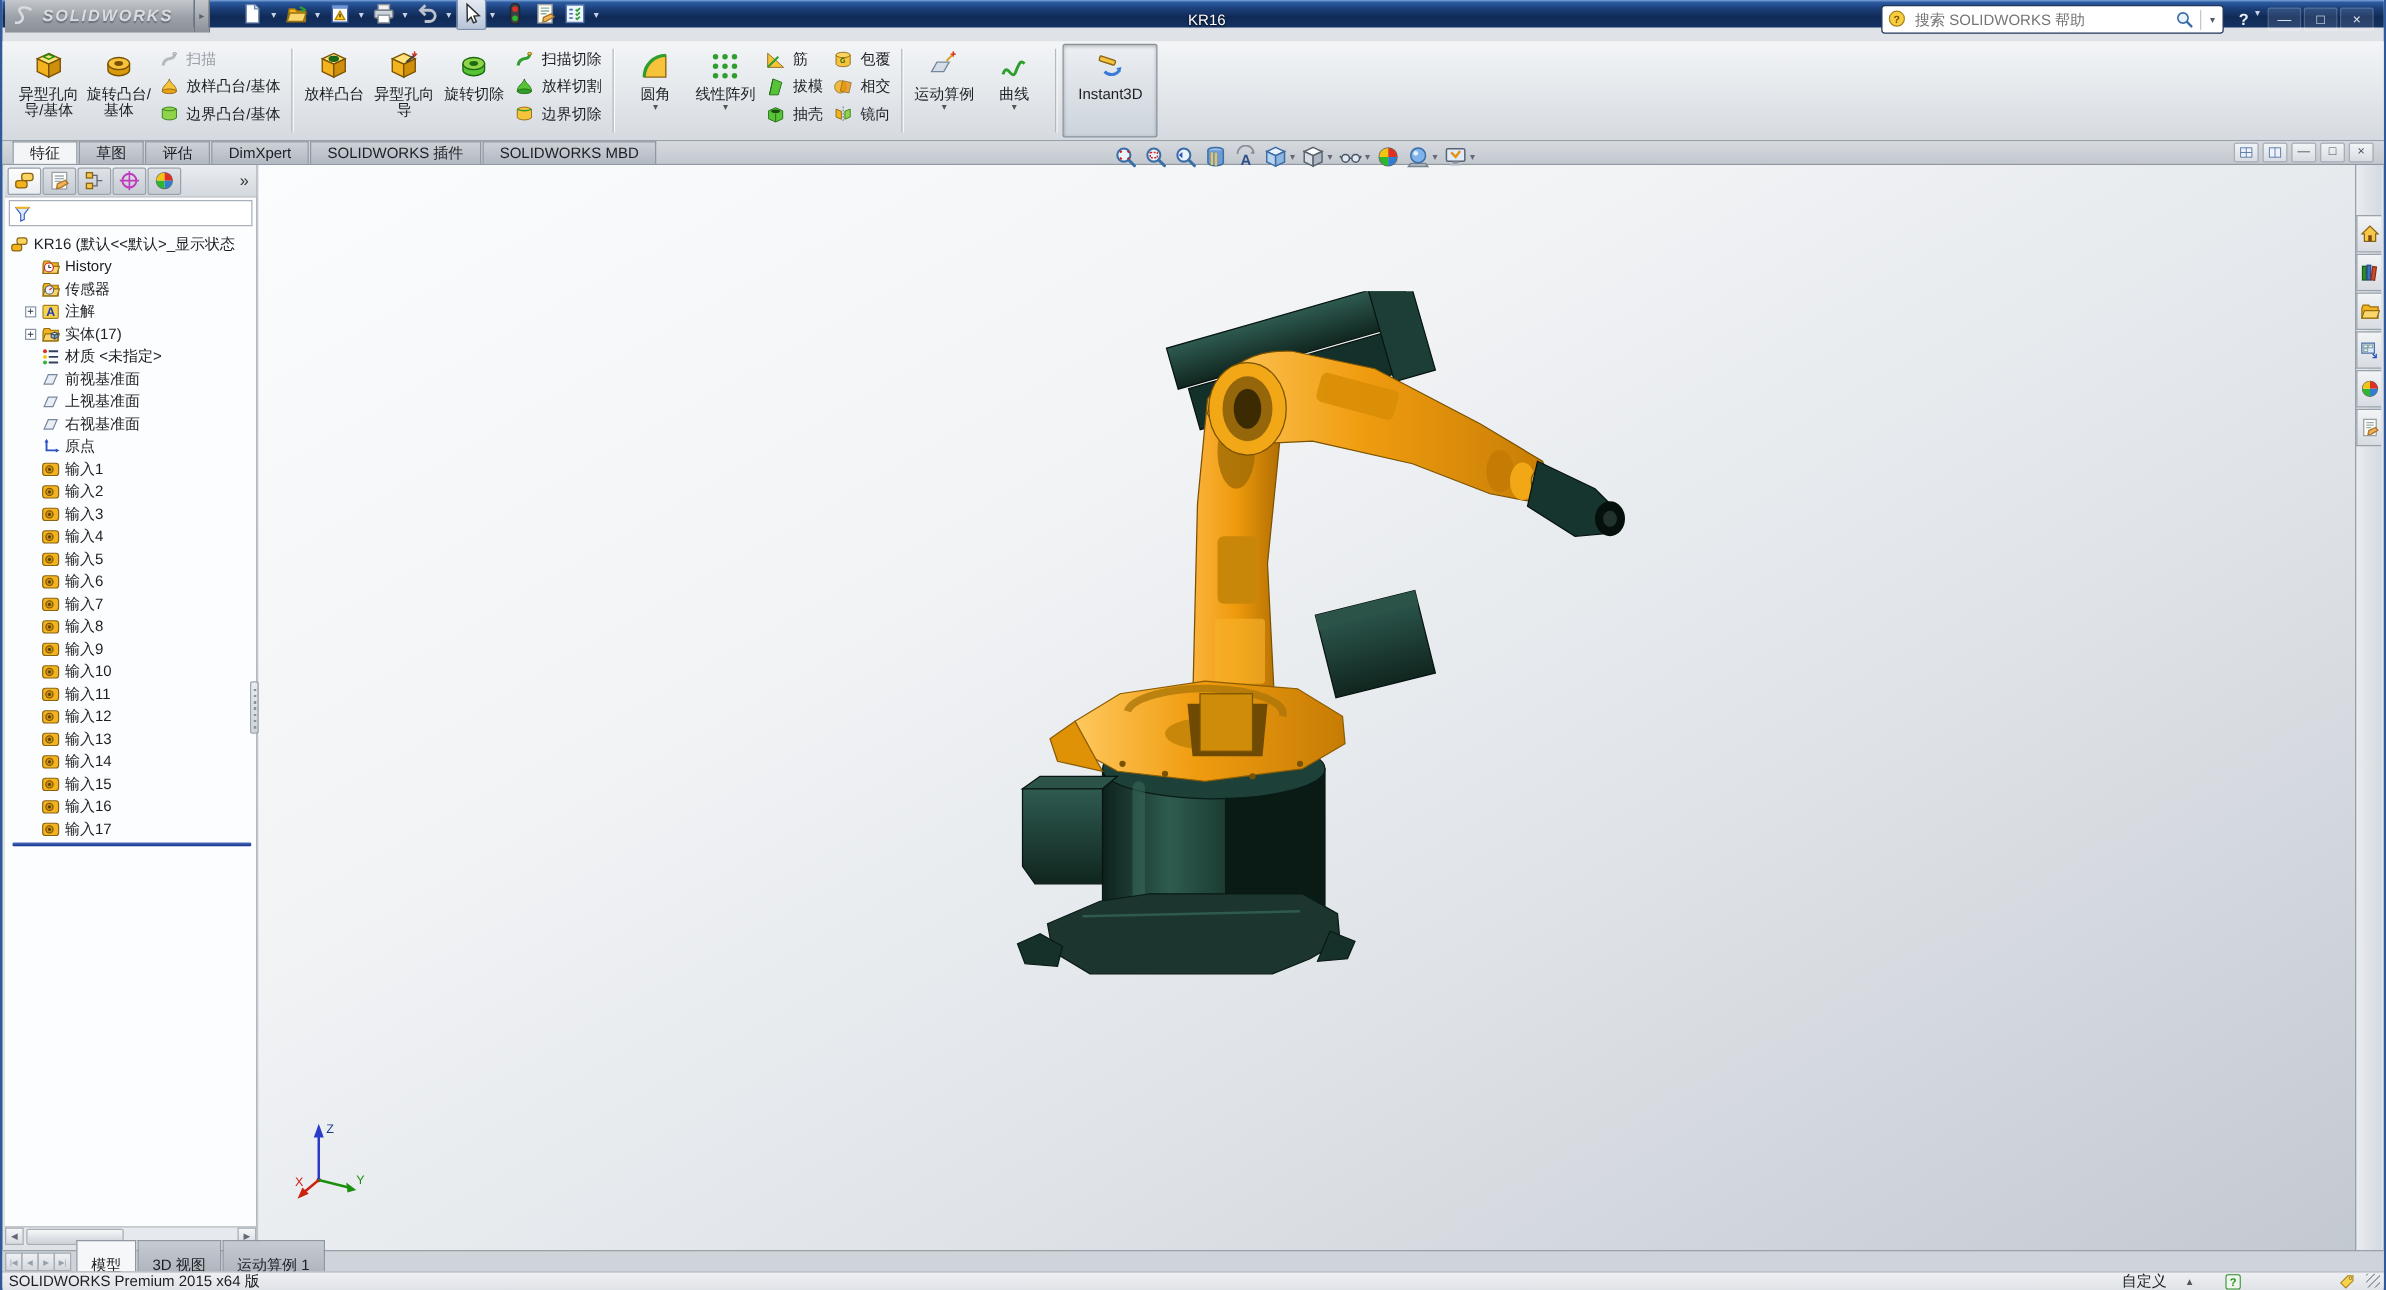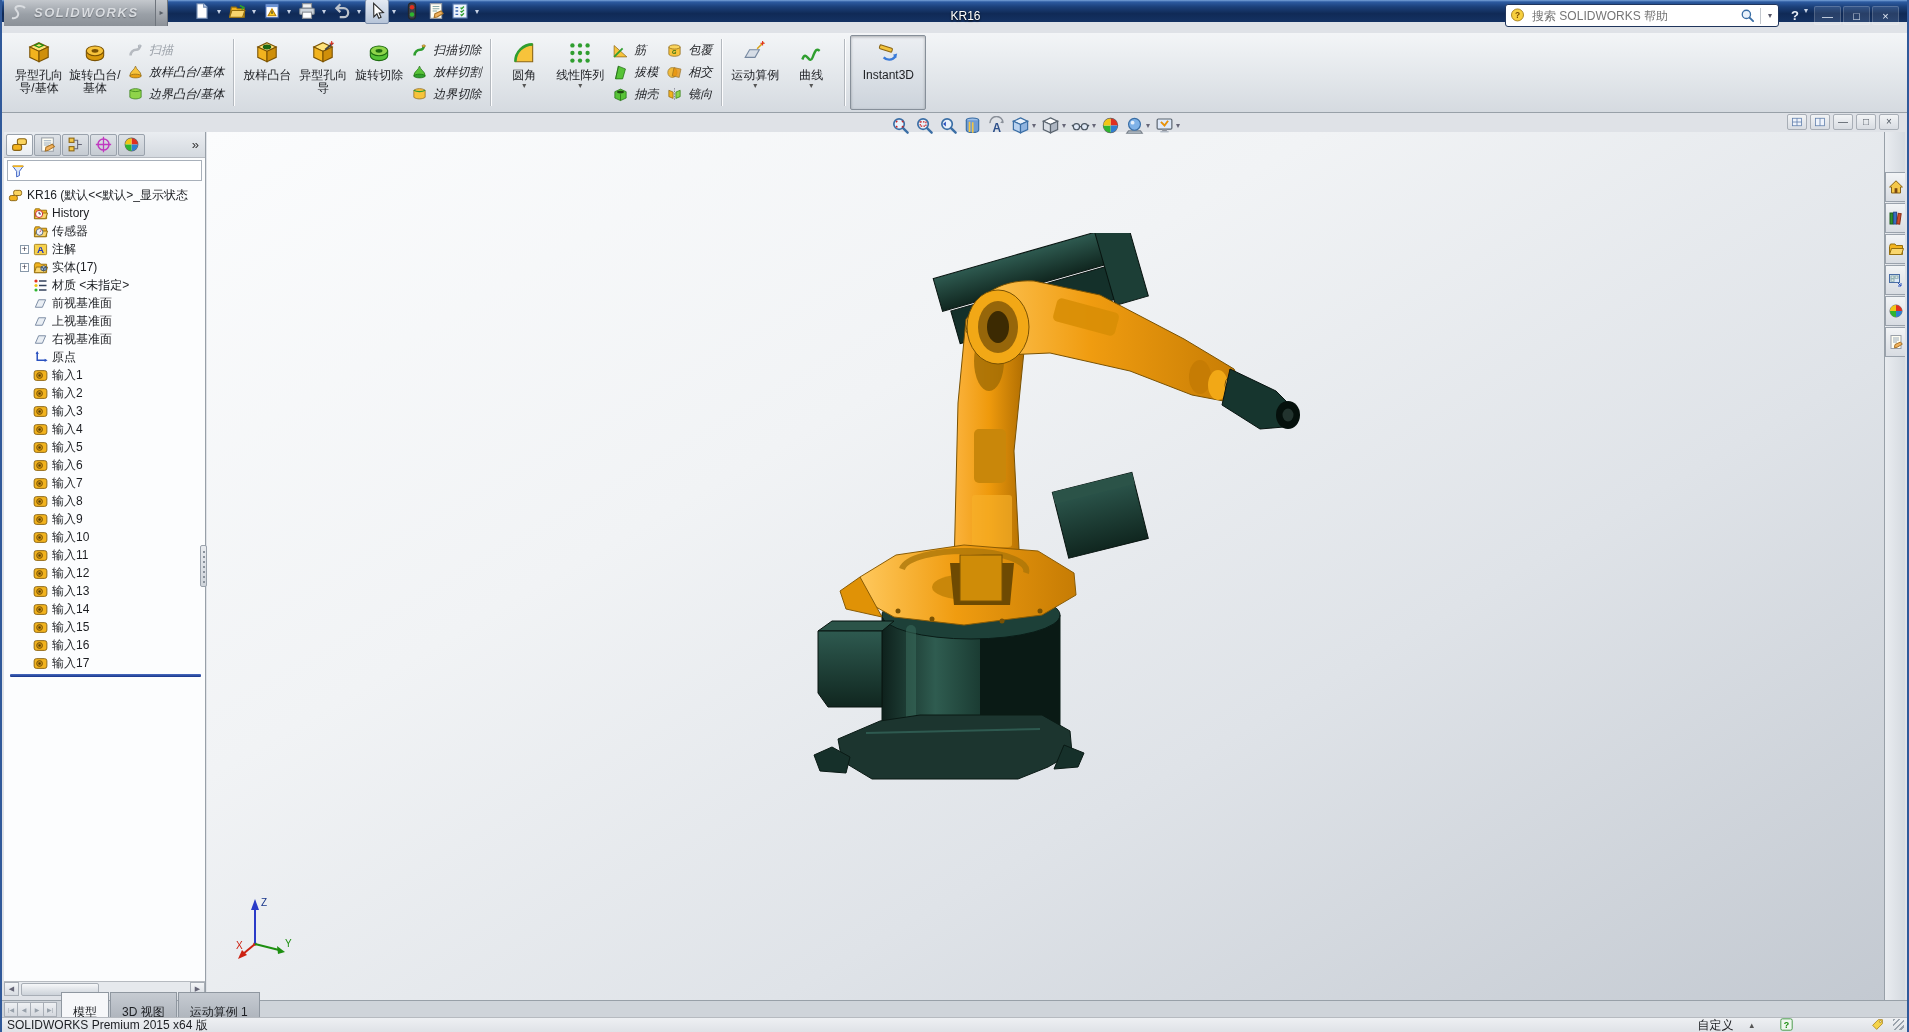--- a/index.html
+++ b/index.html
@@ -48,21 +48,21 @@
   .rgroup{display:flex;align-items:stretch;padding:0 3px;}
   .rsep{width:1px;background:#b4b9bf;margin:4px 2px;box-shadow:1px 0 0 #fdfdfe;}
   .rbig{width:56px;display:flex;flex-direction:column;align-items:center;padding:4px 1px 1px;
     border:1px solid transparent;border-radius:2px;}
   .rbig.wide{width:76px;}
   .rbig .ric{width:26px;height:26px;}
   .rbig .rlb{text-align:center;line-height:13px;margin-top:3px;word-break:break-all;}
   .rbig.active{background:linear-gradient(#eceff3,#ccd3db);border:1px solid #868f99;
     box-shadow:inset 0 1px 3px rgba(0,0,0,.28);}
   .rcol{display:flex;flex-direction:column;padding-top:4px;}
-  .rsmall{display:flex;align-items:center;gap:5px;height:22px;padding:0 4px;white-space:nowrap;font-style:italic;}
+  .rsmall{display:flex;gap:5px;height:22px;padding:0 4px;white-space:nowrap;}
   .rsmall .ric{width:17px;height:17px;flex:0 0 17px;}
   .rsmall.disabled .slb{color:#9aa0a8;}
   .caret{font-size:8px;color:#555;line-height:8px;}
 
   
   .tabband{position:absolute;left:0;top:113px;width:100%;height:19px;
     background:linear-gradient(#d6dadf,#c3c8cf);border-bottom:1px solid #8f97a0;
     display:flex;align-items:flex-end;padding-left:8px;}
   .ctab{height:18px;line-height:17px;padding:0 13px;margin-right:1px;
     background:linear-gradient(#cdd2d8,#b2b8c1);border:1px solid #8f97a0;border-bottom:none;}
@@ -128,21 +128,21 @@
   .bnav{display:flex;margin-right:5px;margin-bottom:0;}
   .bnavbtn{width:14px;height:15px;border:1px solid #a8aeb6;margin-right:-1px;
     background:linear-gradient(#eef0f3,#d4d8de);color:#97a0aa;font-size:6px;
     display:flex;align-items:center;justify-content:center;}
   .btab{height:16px;line-height:15px;padding:12px 11px;background:linear-gradient(#c6cbd2,#b0b6be);
     border:1px solid #8f97a0;border-bottom:none;margin-right:1px;}
   .btab.active{background:#f6f7f9;}
   .statusbar{position:absolute;left:0;top:1017px;width:100%;height:15px;
     background:linear-gradient(#eef0f3,#dfe2e7);border-top:1px solid #b6bac0;
     display:flex;align-items:center;padding:0 5px;line-height:14px;}
-  .sb-right{margin-left:auto;display:flex;align-items:flex-start;padding-right:18px;}
+  .sb-right{margin-left:auto;display:flex;align-items:flex-end;padding-right:18px;}
   .sb-ic{width:13px;height:13px;display:block;}
   .sb-caret{font-size:9px;color:#555;margin:0 26px 0 16px;}
   .sb-tag{margin-left:78px;}
   .sgrip{position:absolute;right:3px;bottom:2px;width:11px;height:11px;
     background:repeating-linear-gradient(135deg,#9aa2ac 0 1.5px,transparent 1.5px 4px);}
 </style>
 </head>
 <body>
 
 <div id="app">
@@ -515,20 +515,28 @@
               <rect x="4" y="6" width="12" height="3.6" rx="1" transform="rotate(18 10 8)" fill="#f2c33b" stroke="#8a6414"></rect>
               <path d="M8 16c3 3 8 3 11-1" fill="none" stroke="#3a7ad8" stroke-width="2.2"></path>
               <path d="M19.5 16.5l1-4-4 1z" fill="#3a7ad8"></path>
             </svg>
           </span>
           <div class="rlb">Instant3D</div>
         </div>
       </div>
     </div>
 
+  <div class="tabband" id="cmdTabs">
+      <div class="ctab active">特征</div>
+      <div class="ctab">草图</div>
+      <div class="ctab">评估</div>
+      <div class="ctab">DimXpert</div>
+      <div class="ctab">SOLIDWORKS 插件</div>
+      <div class="ctab">SOLIDWORKS MBD</div>
+    </div>
   <div class="headsup" id="headsup">
       <div class="hbtn">
         <span class="ic">
           <svg viewBox="0 0 16 16">
             <circle cx="6.8" cy="6.8" r="4.4" fill="#eaf2fb" stroke="#3a6ea5" stroke-width="1.4"></circle>
             <path d="M10.2 10.2l3.8 3.8" stroke="#3a6ea5" stroke-width="2" stroke-linecap="round"></path>
             <path d="M4.6 5.4v-1h1M9 4.4h1v1M4.6 8.2v1h1M10 8.2v1h-1" stroke="#c22" fill="none"></path>
           </svg>
         </span>
       </div>

